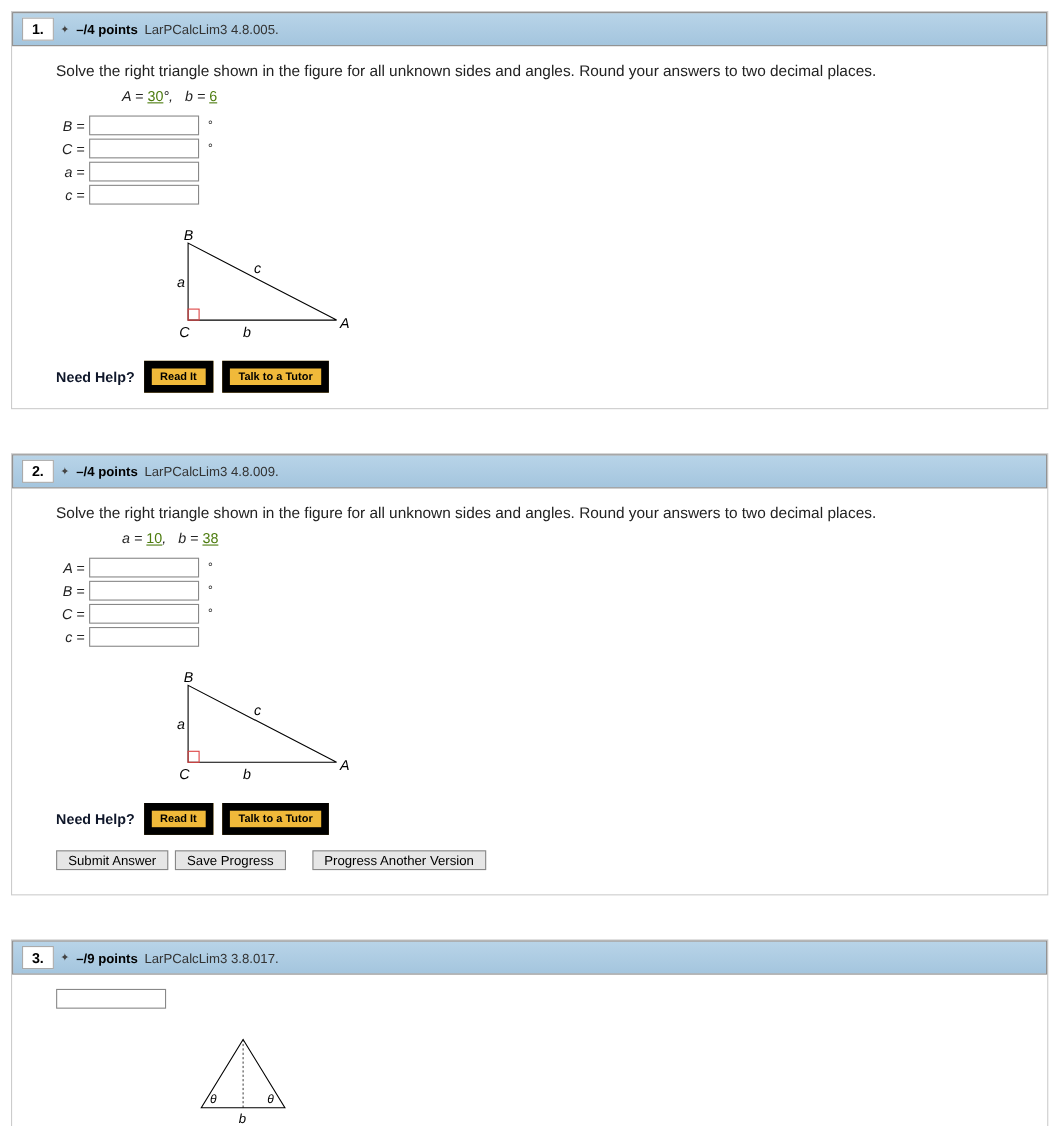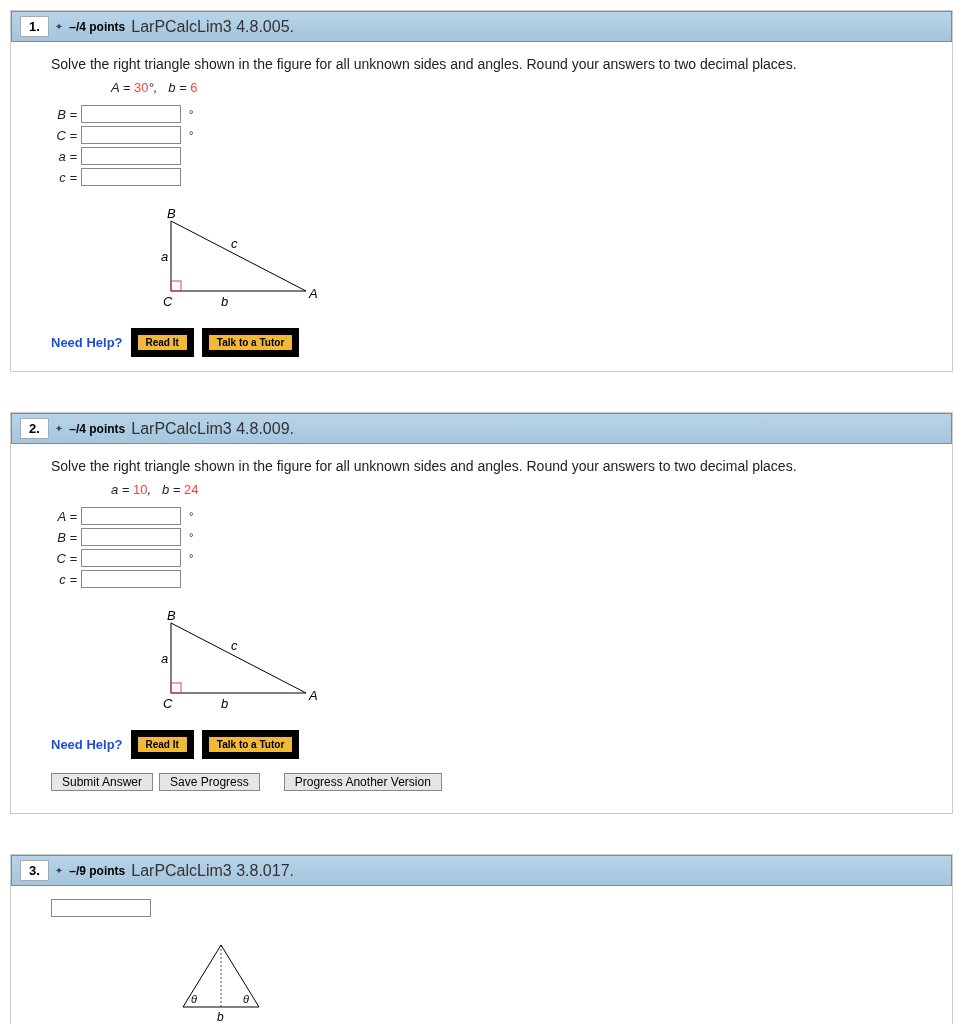--- a/index.html
+++ b/index.html
@@ -34,36 +34,36 @@
   .expand-icon {
     font-size: 10px;
     color: #444;
   }
   .points {
     font-weight: bold;
     font-size: 12px;
     text-align: center;
   }
   .bookref {
-    font-size: 16px;
+    font-size: 12px;
     color: #333;
   }
   .q-body {
     padding: 10px 20px 14px 40px;
     color: #222;
   }
   .prompt {
     margin: 4px 0 8px 0;
     font-size: 14px;
   }
   .given {
     margin: 4px 0 10px 60px;
     font-style: italic;
   }
-  .given .val { color: #ef4444; font-style: normal; }
+  .given .val { color: #4d7c0f; font-style: normal; text-decoration: underline; }
   .given .lbl { font-style: italic; }
   .answer-row {
     display: flex;
     align-items: center;
     margin: 3px 0;
     gap: 4px;
   }
   .answer-row .var {
     width: 26px;
     font-style: italic;
@@ -83,21 +83,21 @@
   .figure {
     margin: 20px 0 10px 110px;
   }
   .need-help {
     margin-top: 12px;
     display: flex;
     align-items: center;
     gap: 8px;
   }
   .need-help-label {
-    color: #1d4ed8;
+    color: #0f172a;
     font-weight: bold;
     font-size: 13px;
   }
   .help-btn {
     background: #f0b93a;
     border: 7px solid #000000;
     font-size: 10px;
     font-weight: bold;
     padding: 2px 8px;
     cursor: pointer;
@@ -177,21 +177,21 @@
   <div class="q-header">
     <span class="q-num">2.</span>
     <span class="expand-icon">✦</span>
     <span class="points">–/4 points</span>
     <span class="bookref">LarPCalcLim3 4.8.009.</span>
   </div>
   <div class="q-body">
     <div class="prompt">Solve the right triangle shown in the figure for all unknown sides and angles. Round your answers to two decimal places.</div>
     <div class="given">
       <span class="lbl">a</span> = <span class="val">10</span>, &nbsp;
-      <span class="lbl">b</span> = <span class="val">24</span>
+      <span class="lbl">b</span> = <span class="val">38</span>
     </div>
     <div class="answer-row">
       <span class="var">A =</span>
       <input type="text" style="">
       <span class="deg">°</span>
     </div>
     <div class="answer-row">
       <span class="var">B =</span>
       <input type="text" style="">
       <span class="deg">°</span>

